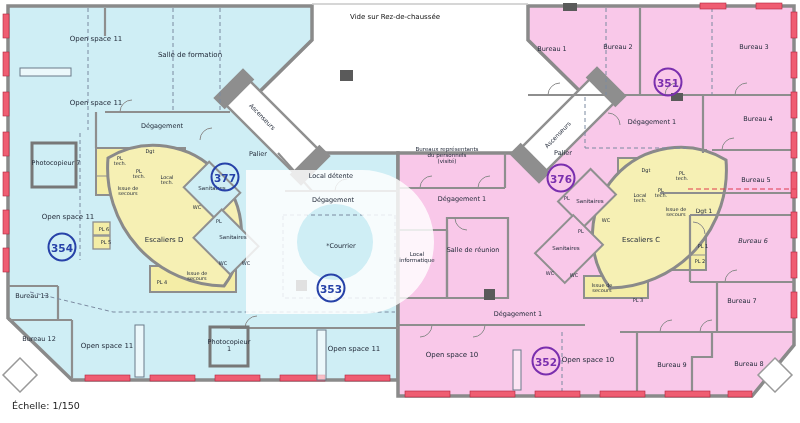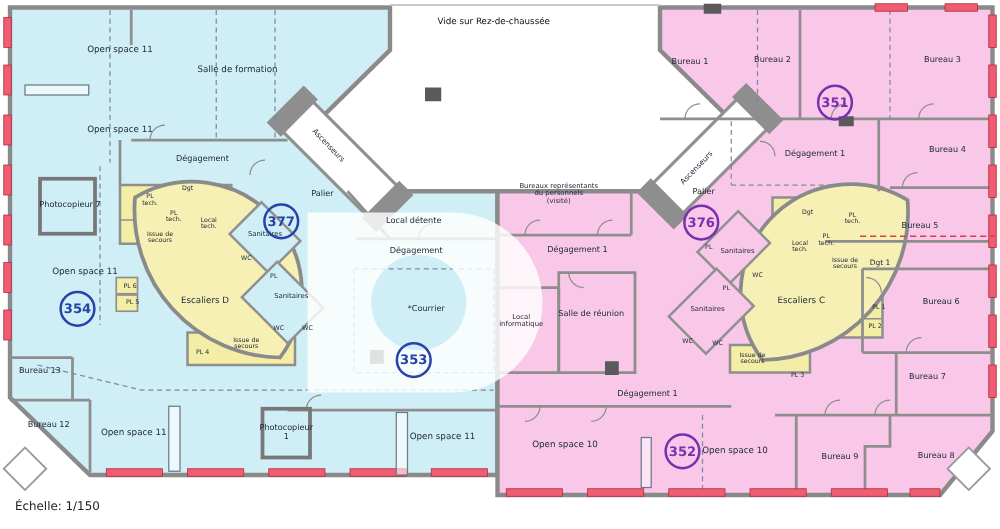--- a/index.html
+++ b/index.html
@@ -216,23 +216,23 @@
       <div class="lbl" style="left: 223px; top: 264px; font-size: 5px; color: rgb(35, 43, 58);">WC</div>
       <div class="lbl" style="left: 246px; top: 264px; font-size: 5px; color: rgb(35, 43, 58);">WC</div>
       <div class="lbl" style="left: 395px; top: 18px; font-size: 7px; color: rgb(17, 17, 17); text-align: center;">Vide sur Rez-de-chaussée</div>
       <div class="lbl" style="left: 262px; top: 117px; font-size: 6px; transform: translate(-50%, -50%) rotate(46deg); color: rgb(35, 43, 58);">Ascenseurs</div>
       <div class="lbl" style="left: 558px; top: 135px; font-size: 6px; transform: translate(-50%, -50%) rotate(-46deg); color: rgb(35, 43, 58);">Ascenseurs</div>
       <div class="lbl" style="left: 552px; top: 50px; font-size: 6.5px; color: rgb(35, 43, 58);">Bureau 1</div>
       <div class="lbl" style="left: 618px; top: 48px; font-size: 6.5px; color: rgb(35, 43, 58);">Bureau 2</div>
       <div class="lbl" style="left: 754px; top: 48px; font-size: 6.5px; color: rgb(35, 43, 58);">Bureau 3</div>
       <div class="lbl" style="left: 652px; top: 123px; font-size: 6.5px; color: rgb(35, 43, 58);">Dégagement 1</div>
       <div class="lbl" style="left: 758px; top: 120px; font-size: 6.5px; color: rgb(35, 43, 58);">Bureau 4</div>
-      <div class="lbl" style="left: 736px; top: 181px; font-size: 6.5px; color: rgb(35, 43, 58);">Bureau 5</div>
+      <div class="lbl" style="left: 756px; top: 181px; font-size: 6.5px; color: rgb(35, 43, 58);">Bureau 5</div>
       <div class="lbl" style="left: 704px; top: 211px; font-size: 6px; color: rgb(35, 43, 58);">Dgt 1</div>
-      <div class="lbl" style="left: 753px; top: 242px; font-size: 6.5px; color: rgb(35, 43, 58);">Bureau 6</div>
+      <div class="lbl" style="left: 753px; top: 242px; font-size: 6.5px; color: rgb(35, 43, 58); font-style: italic;">Bureau 6</div>
       <div class="lbl" style="left: 742px; top: 302px; font-size: 6.5px; color: rgb(35, 43, 58);">Bureau 7</div>
       <div class="lbl" style="left: 749px; top: 365px; font-size: 6.5px; color: rgb(35, 43, 58);">Bureau 8</div>
       <div class="lbl" style="left: 672px; top: 366px; font-size: 6.5px; color: rgb(35, 43, 58); text-align: center;">Bureau 9</div>
       <div class="lbl" style="left: 447px; top: 156px; font-size: 5.5px; color: rgb(35, 43, 58);">Bureaux représentants
 du personnels
 (visité)</div>
       <div class="lbl" style="left: 563px; top: 154px; font-size: 6.5px; color: rgb(35, 43, 58);">Palier</div>
       <div class="lbl" style="left: 646px; top: 171px; font-size: 5px; color: rgb(35, 43, 58);">Dgt</div>
       <div class="lbl" style="left: 682px; top: 176px; font-size: 5px; color: rgb(35, 43, 58);">PL
 tech.</div>

